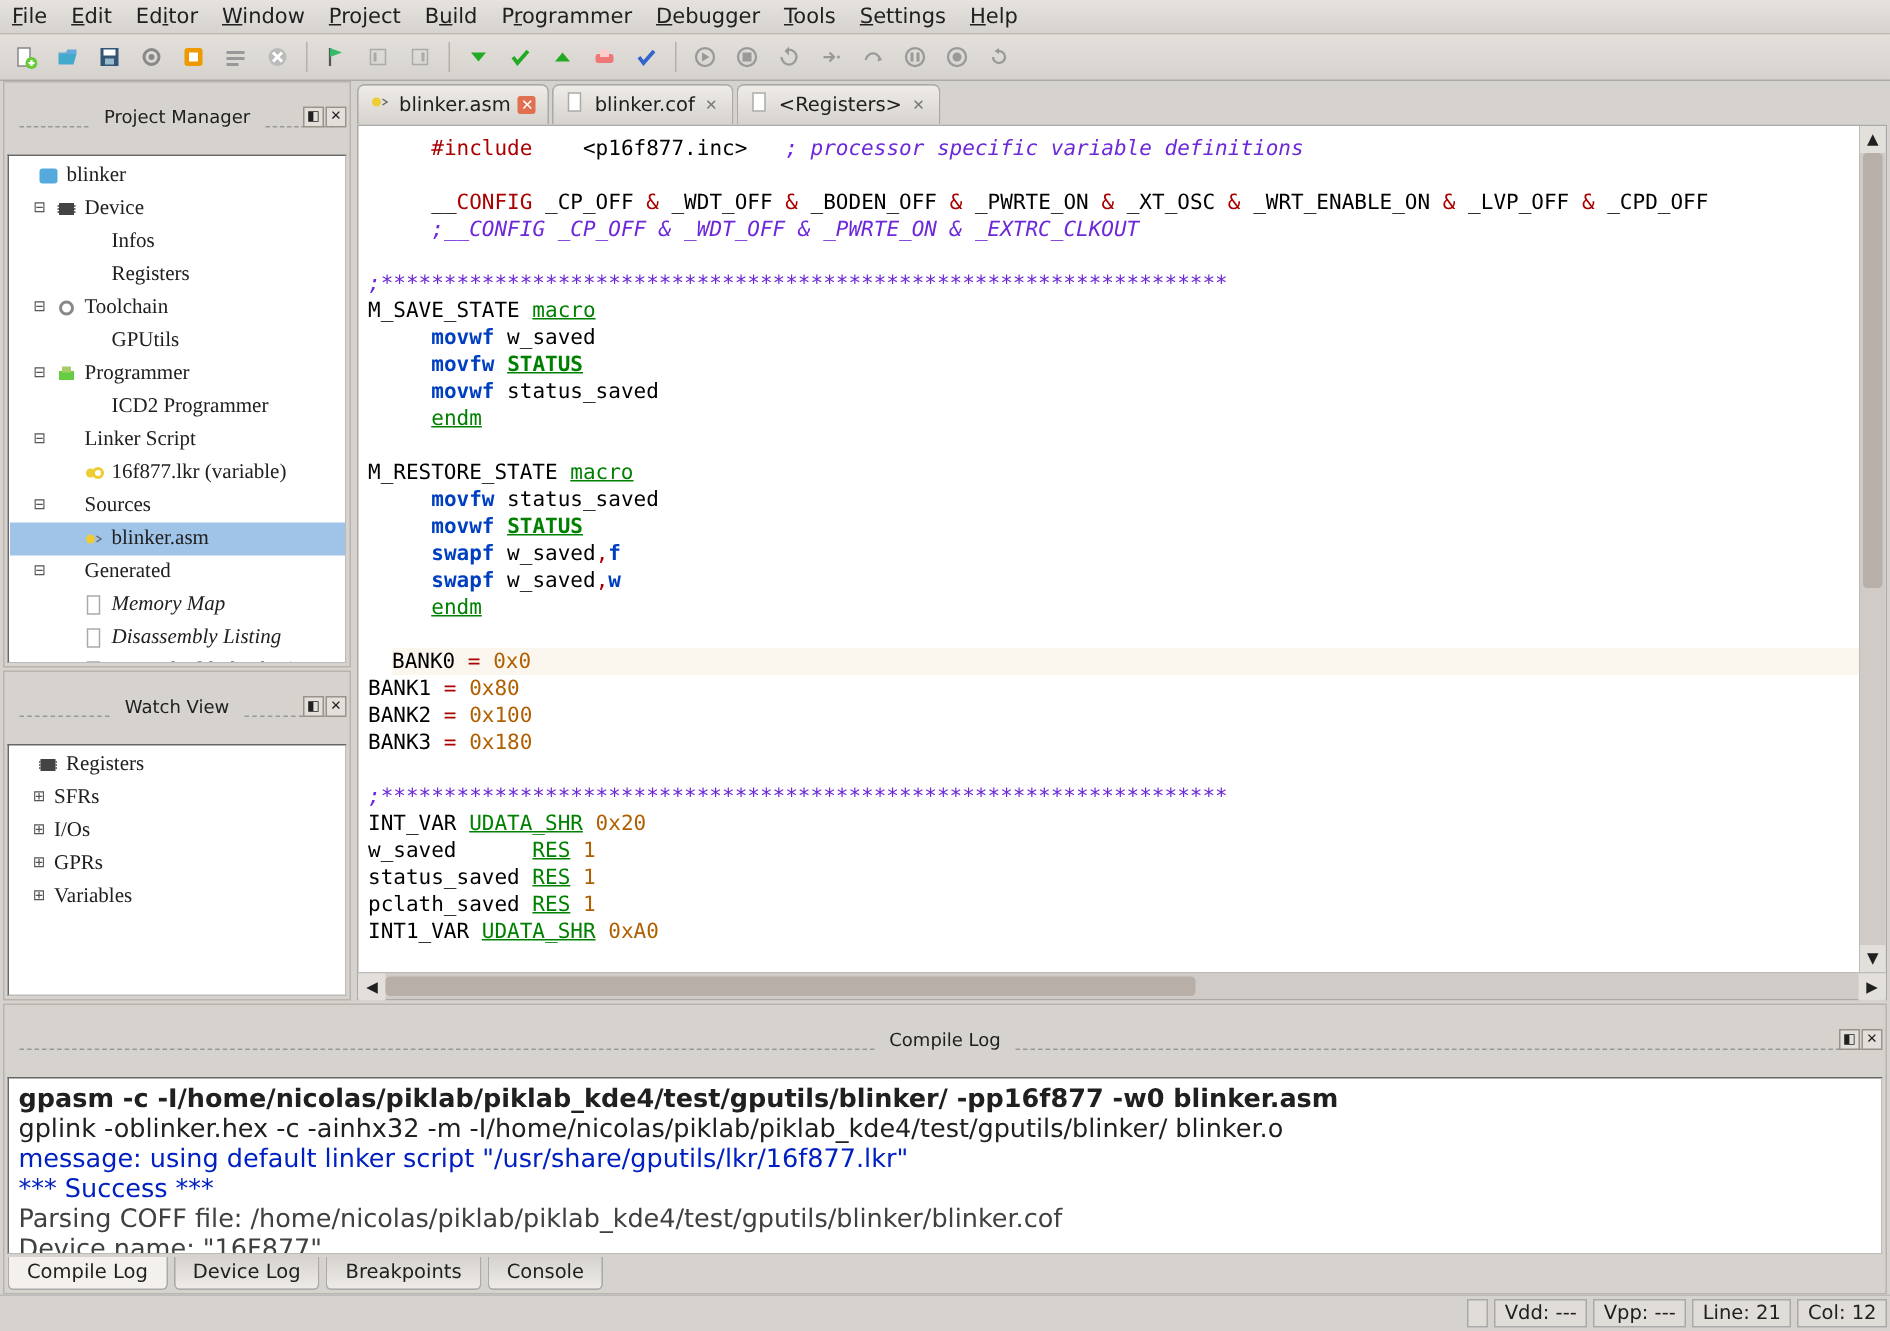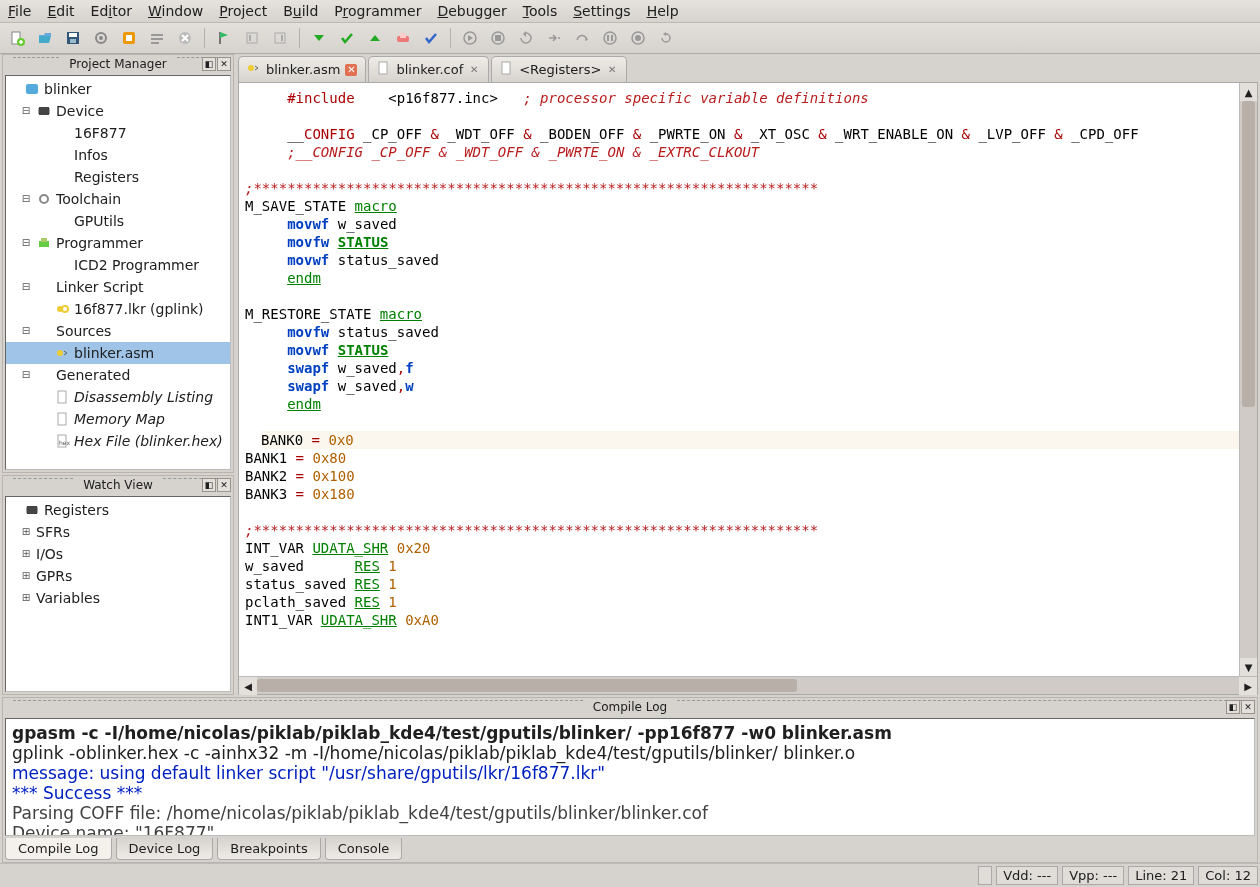--- a/index.html
+++ b/index.html
@@ -59,24 +59,24 @@
 .panel {
   border: 1px solid #bab3ae;
   margin: 0 2px 2px 2px;
   background: #d6d2ce;
   display: flex;
   flex-direction: column;
   min-height: 0;
 }
 .panel-header {
   display: flex;
-  align-items: flex-start;
+  align-items: flex-end;
   justify-content: center;
   position: relative;
-  padding: 2px 4px;
+  padding: 16px 4px;
   font-size: 12px;
 }
 .panel-header .dots {
   flex: 1;
   border-top: 1px dashed #999;
   margin: 0 6px;
 }
 .panel-header .title { padding: 0 4px; white-space: nowrap; }
 .panel-header .ctrls {
   display: flex;
@@ -105,20 +105,21 @@
 }
 .tree-item {
   display: flex;
   align-items: center;
   gap: 4px;
   padding: 1px 2px;
   line-height: 20px;
   font-size: 14px;
   white-space: nowrap;
   cursor: default;
+  font-family: Liberation Serif, serif;
 }
 .tree-item .expander {
   width: 12px; height: 12px;
   display:inline-flex;align-items:center;justify-content:center;
   font-size: 10px;
   color:#555;
 }
 .tree-item .icon { width: 16px; height: 16px; display: inline-flex; align-items: center; justify-content: center; }
 .tree-item.selected { background: #9fc4e8; }
 .tree-item.italic span.label { font-style: italic; }
@@ -216,21 +217,21 @@
 }
 .vscroll-btn {
   height: 18px;
   display: flex; align-items: center; justify-content: center;
   font-size: 10px;
 }
 .c-red { color: #aa0000; }
 .c-blue { color: #0040c0; font-weight: bold; }
 .c-green { color: #008000; text-decoration: underline; }
 .c-orange { color: #b06000; }
-.c-gray { color: #b91c1c; font-style: italic; }
+.c-gray { color: #6d28d9; font-style: italic; }
 .c-black { color: #000; }
 .hl-line { background: #fbf7ef; display: inline-block; width: 100%; margin-left: 16px; }
 
 .compile-panel {
   border: 1px solid #bab3ae;
   margin: 0 2px 0 2px;
   background: #d6d2ce;
   display: flex;
   flex-direction: column;
 }
@@ -467,25 +468,20 @@
               <svg width="16" height="16">
                 <rect x="3" y="4" width="10" height="8" fill="#444"></rect>
                 <path d="M2 6h1M2 8h1M2 10h1M13 6h1M13 8h1M13 10h1" stroke="#444"></path>
               </svg>
             </span>
             <span class="label">Device</span>
           </div>
           <div class="tree-item depth2">
             <span class="expander"></span>
             <span class="icon"></span>
-            <span class="label">16F877</span>
-          </div>
-          <div class="tree-item depth2">
-            <span class="expander"></span>
-            <span class="icon"></span>
             <span class="label">Infos</span>
           </div>
           <div class="tree-item depth2">
             <span class="expander"></span>
             <span class="icon"></span>
             <span class="label">Registers</span>
           </div>
           <div class="tree-item depth1">
             <span class="expander">⊟</span>
             <span class="icon">
@@ -521,21 +517,21 @@
             <span class="label">Linker Script</span>
           </div>
           <div class="tree-item depth2">
             <span class="expander"></span>
             <span class="icon">
               <svg width="16" height="16">
                 <circle cx="6" cy="8" r="3" fill="#ec3"></circle>
                 <circle cx="11" cy="8" r="3" fill="none" stroke="#ec3" stroke-width="2"></circle>
               </svg>
             </span>
-            <span class="label">16f877.lkr (gplink)</span>
+            <span class="label">16f877.lkr (variable)</span>
           </div>
           <div class="tree-item depth1">
             <span class="expander">⊟</span>
             <span class="icon"></span>
             <span class="label">Sources</span>
           </div>
           <div class="tree-item depth2 selected">
             <span class="expander"></span>
             <span class="icon">
               <svg width="16" height="16">
@@ -550,30 +546,30 @@
             <span class="icon"></span>
             <span class="label">Generated</span>
           </div>
           <div class="tree-item depth2 italic">
             <span class="expander"></span>
             <span class="icon">
               <svg width="16" height="16">
                 <rect x="4" y="2" width="8" height="12" fill="#fff" stroke="#aaa"></rect>
               </svg>
             </span>
+            <span class="label">Memory Map</span>
+          </div>
+          <div class="tree-item depth2 italic">
+            <span class="expander"></span>
+            <span class="icon">
+              <svg width="16" height="16">
+                <rect x="4" y="2" width="8" height="12" fill="#fff" stroke="#aaa"></rect>
+              </svg>
+            </span>
             <span class="label">Disassembly Listing</span>
-          </div>
-          <div class="tree-item depth2 italic">
-            <span class="expander"></span>
-            <span class="icon">
-              <svg width="16" height="16">
-                <rect x="4" y="2" width="8" height="12" fill="#fff" stroke="#aaa"></rect>
-              </svg>
-            </span>
-            <span class="label">Memory Map</span>
           </div>
           <div class="tree-item depth2 italic">
             <span class="expander"></span>
             <span class="icon">
               <svg width="16" height="16">
                 <rect x="4" y="2" width="8" height="12" fill="#fff" stroke="#aaa"></rect>
                 <text x="5" y="12" font-size="6" fill="#555">hex</text>
               </svg>
             </span>
             <span class="label">Hex File (blinker.hex)</span>

